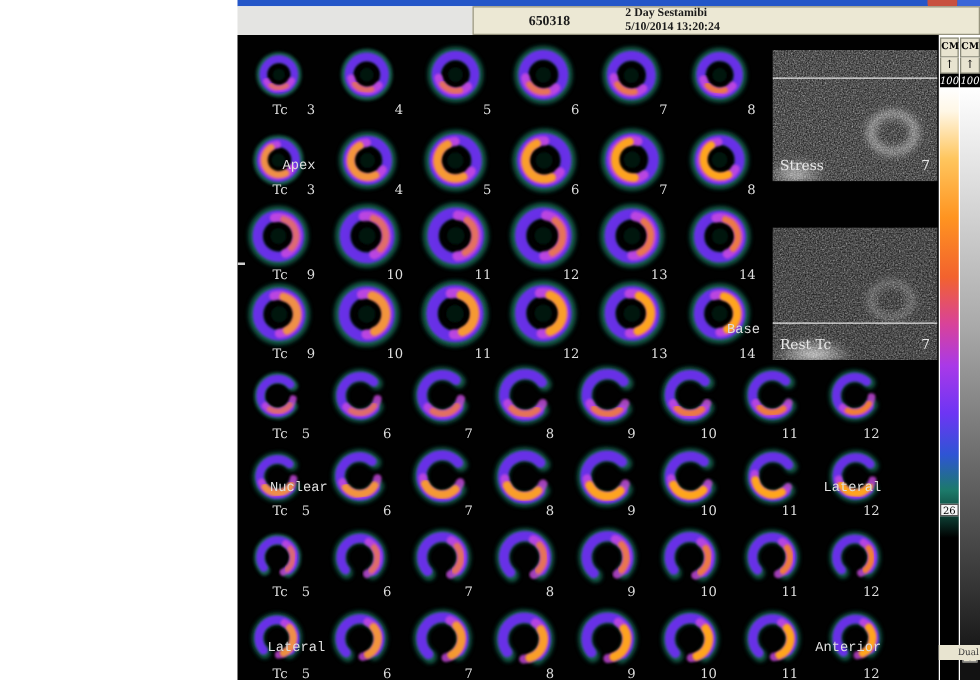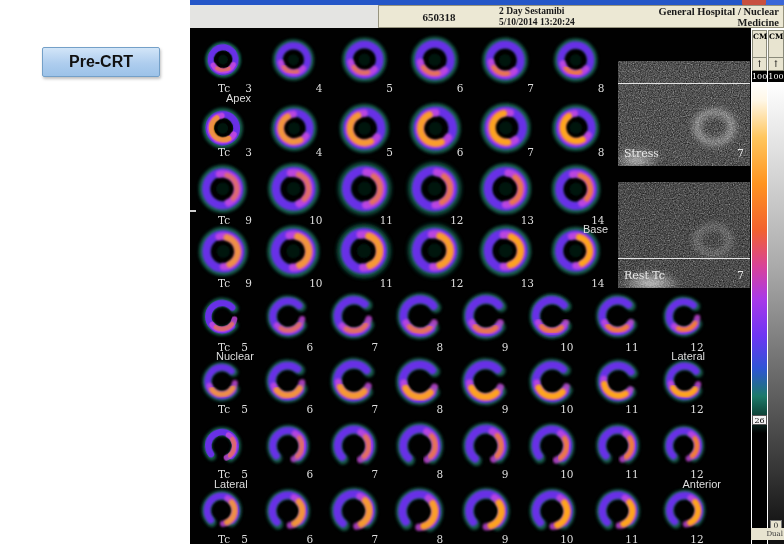--- a/index.html
+++ b/index.html
@@ -20,70 +20,66 @@
   .hdr{position:absolute;left:378px;top:5px;width:406px;height:23px;background:#ece8d4;border:1px solid #97947f;
        box-sizing:border-box;display:flex;align-items:center;font-family:"Liberation Serif",serif;color:#1a1a1a;}
   .hdr .cell{font-weight:bold;}
   .hdr-id{width:30%;text-align:center;font-size:11px;}
   .hdr-study{width:31%;text-align:left;font-size:9.5px;line-height:10.5px;}
   .hdr-inst{width:39%;text-align:right;font-size:10.5px;padding-right:4px;}
   
   .viewer{position:absolute;left:190px;top:28px;width:561px;height:516px;background:#010101;overflow:hidden;}
   .viewer .num, .viewer .tc{position:absolute;color:#dedede;font-family:"DejaVu Serif",serif;font-size:10.5px;line-height:11px;}
   .viewer .num{width:26px;text-align:right;}
-  .orient{position:absolute;color:#dedede;font-family:Liberation Sans, sans-serif;font-size:11px;line-height:12px;}
+  .orient{position:absolute;color:#dedede;font-family:Liberation Mono, monospace;font-size:11px;line-height:12px;margin-top:35px;}
   .slice{position:absolute;filter:blur(.4px);}
   .edge-dash{position:absolute;left:0;top:182px;width:6px;height:2px;background:#cfcfcf;}
   
   .scout{position:absolute;left:428px;width:132px;background:#111;overflow:hidden;}
   .scout svg{position:absolute;left:0;top:0;}
   .scout .blobs{position:absolute;inset:0;filter:blur(3px);}
   .scout .hline{position:absolute;left:0;width:100%;height:1px;background:rgba(255,255,255,.85);}
   .scout .slabel{position:absolute;left:6px;bottom:6px;color:#e8e8e8;font-family:"DejaVu Serif",serif;font-size:11px;}
   .scout .snum{position:absolute;right:6px;bottom:6px;color:#e8e8e8;font-family:"DejaVu Serif",serif;font-size:11px;}
   
   .cbar{position:absolute;top:30px;bottom:0;display:flex;flex-direction:column;font-family:"DejaVu Serif",serif;}
   .cb1{left:752px;width:15px;} .cb2{left:768px;width:16px;}
-  .cbar .cm{height:28px;background:#e8e4d0;border:1px solid #8a8a7a;box-sizing:border-box;color:#000;
+  .cbar .cm{height:16px;background:#e8e4d0;border:1px solid #8a8a7a;box-sizing:border-box;color:#000;
             font-size:7.5px;font-weight:bold;text-align:center;line-height:11px;}
   .cbar .arrow{height:13px;background:#e8e4d0;border:1px solid #8a8a7a;border-top:none;box-sizing:border-box;
                color:#000;font-size:9px;text-align:center;line-height:12px;}
-  .cbar .maxv{height:11px;background:#000;color:#fff;font-size:8px;text-align:center;line-height:11px;}
+  .cbar .maxv{height:11px;background:#000;color:#fff;font-size:8px;text-align:center;line-height:11px;font-style:italic;}
   .cbar .bar{flex:1;position:relative;}
   .bar-color{background:linear-gradient(to bottom,#ffffff 0%,#fff7e6 4%,#ffc65e 12%,#ff9420 22%,#f2622e 32%,
              #d8429a 40%,#a939e8 47%,#6d35f4 55%,#2e55d4 62%,#1c7a6a 68%,#0e4438 72%,#000 76%,#000 100%);}
   .bar-gray{background:linear-gradient(to bottom,#ffffff 0%,#e0e0e0 15%,#aaaaaa 40%,#666666 65%,#333333 85%,#121212 97%);}
   .thresh{position:absolute;left:0;width:100%;height:10px;background:#f4f4f4;color:#000;font-size:8px;
           text-align:center;line-height:10px;border:1px solid #555;box-sizing:border-box;cursor:ns-resize;}
   .zero-box{position:absolute;left:2px;right:2px;bottom:14px;height:10px;background:#e8e4d0;border:1px solid #777;
             box-sizing:border-box;color:#222;font-size:7.5px;text-align:center;line-height:9px;}
-  .dual{position:absolute;left:-17px;right:0;bottom:4px;height:12px;background:#e8e4d0;color:#333;font-size:7px;
+  .dual{position:absolute;left:-17px;right:0;bottom:16px;height:12px;background:#e8e4d0;color:#333;font-size:7px;
         text-align:right;padding-right:1px;line-height:12px;}
 </style>
 </head>
 <body>
 
 <div class="stage">
 
-  <div class="crt-btn" style="left:42px;top:47px;">
-    <span>Pre-CRT</span>
-  </div>
 
   <div class="tb-blue"></div>
   <div class="tb-gray"></div>
   <div class="tb-close"></div>
   <div class="tb-corner"></div>
 
   <div class="hdr">
     <div class="cell hdr-id">650318</div>
     <div class="cell hdr-study">
       <div>2 Day Sestamibi</div>
       <div>5/10/2014   13:20:24</div>
     </div>
-    <div class="cell hdr-inst">General Hospital / Nuclear Medicine</div>
   </div>
 
   <svg width="0" height="0" style="position:absolute" aria-hidden="true">
     <defs>
       <filter id="b1" x="-40%" y="-40%" width="180%" height="180%">
           <feGaussianBlur stdDeviation="1.1"></feGaussianBlur>
         </filter>
       <filter id="b2" x="-40%" y="-40%" width="180%" height="180%">
           <feGaussianBlur stdDeviation="2"></feGaussianBlur>
         </filter>
@@ -663,23 +659,23 @@
           <span class="num" style="left:487.7px;top:506px;">12</span>
         </div>
       </div>
     <div class="edge-dash"></div>
 
     <div class="orient" style="left:36px;top:64px;">Apex</div>
     <div class="orient" style="left:368px;top:195px;width:50px;text-align:right;">Base</div>
     <div class="orient" style="left:26px;top:322px;">Nuclear</div>
     <div class="orient" style="right:46px;top:322px;">Lateral</div>
     <div class="orient" style="left:24px;top:450px;">Lateral</div>
-    <div class="orient" style="right:30px;top:450px;">Anterior</div>
-
-    <div class="scout" style="top:33px;height:105px;">
+    <div class="orient" style="right:46px;top:450px;">Anterior</div>
+
+    <div class="scout" style="top:12px;height:105px;">
       <svg width="132" height="105">
           <rect width="132" height="105" filter="url(#nz1)"></rect>
         </svg>
       <div class="blobs" style="background:
         radial-gradient(ellipse 30px 26px at 73% 63%, rgba(255,255,255,.0) 40%, rgba(255,255,255,.55) 58%, rgba(255,255,255,0) 78%),
         radial-gradient(ellipse 34px 22px at 14% 96%, rgba(255,255,255,.6), rgba(255,255,255,0) 70%);"></div>
       <div class="hline" style="top:22px;"></div>
       <div class="slabel">Stress</div>
       <div class="snum">7</div>
     </div>

